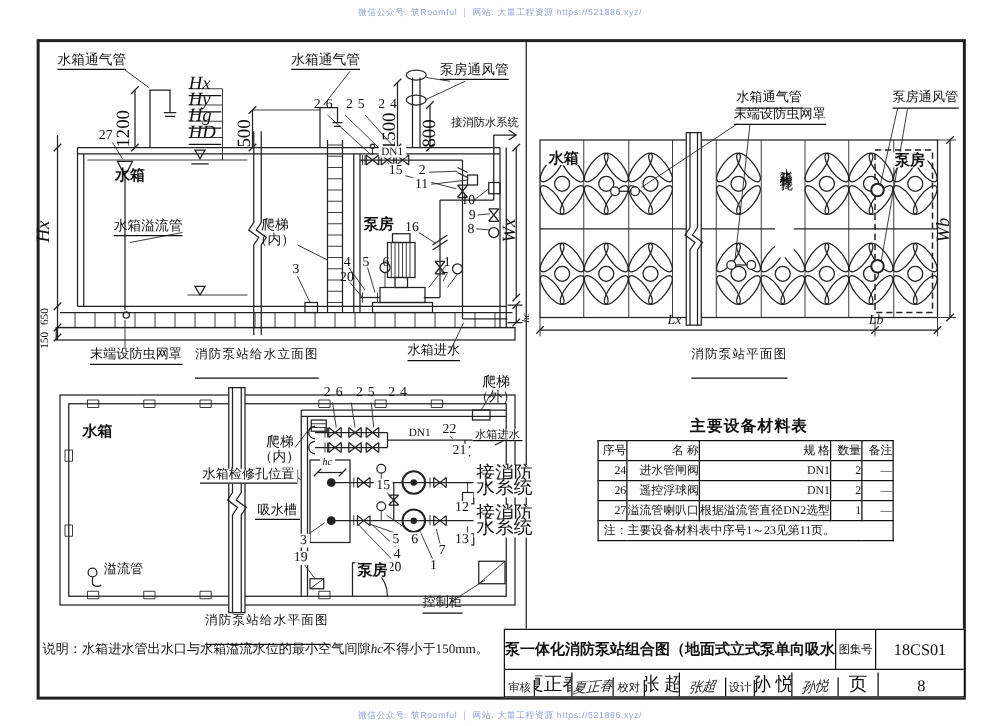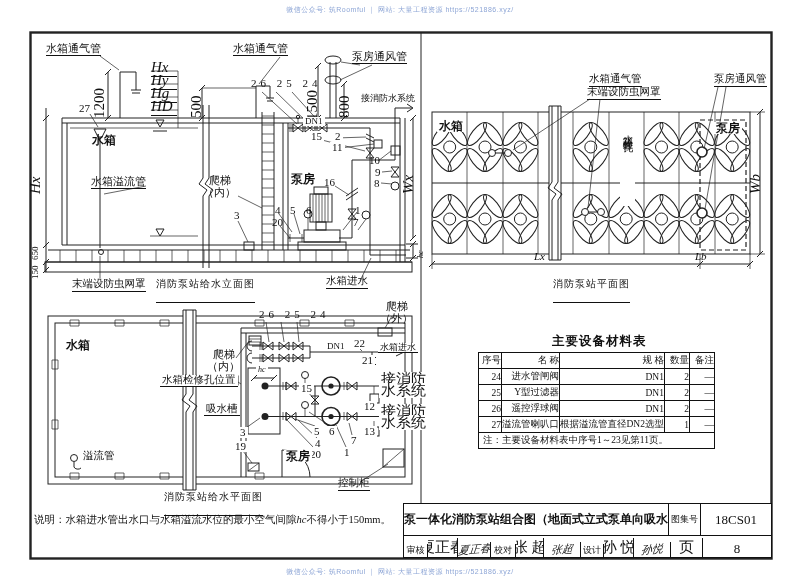--- a/index.html
+++ b/index.html
@@ -378,27 +378,20 @@
       <th>备注</th>
     </tr>
     <tr>
       <td>24</td>
           <td>进水管闸阀</td>
       <td>DN1</td>
           <td>2</td>
       <td>—</td>
     </tr>
     <tr>
-      <td>25</td>
-          <td>Y型过滤器</td>
-      <td>DN1</td>
-          <td>2</td>
-      <td>—</td>
-    </tr>
-    <tr>
       <td>26</td>
           <td>遥控浮球阀</td>
       <td>DN1</td>
           <td>2</td>
       <td>—</td>
     </tr>
     <tr>
       <td>27</td>
           <td>溢流管喇叭口</td>
       <td>根据溢流管直径DN2选型</td>

